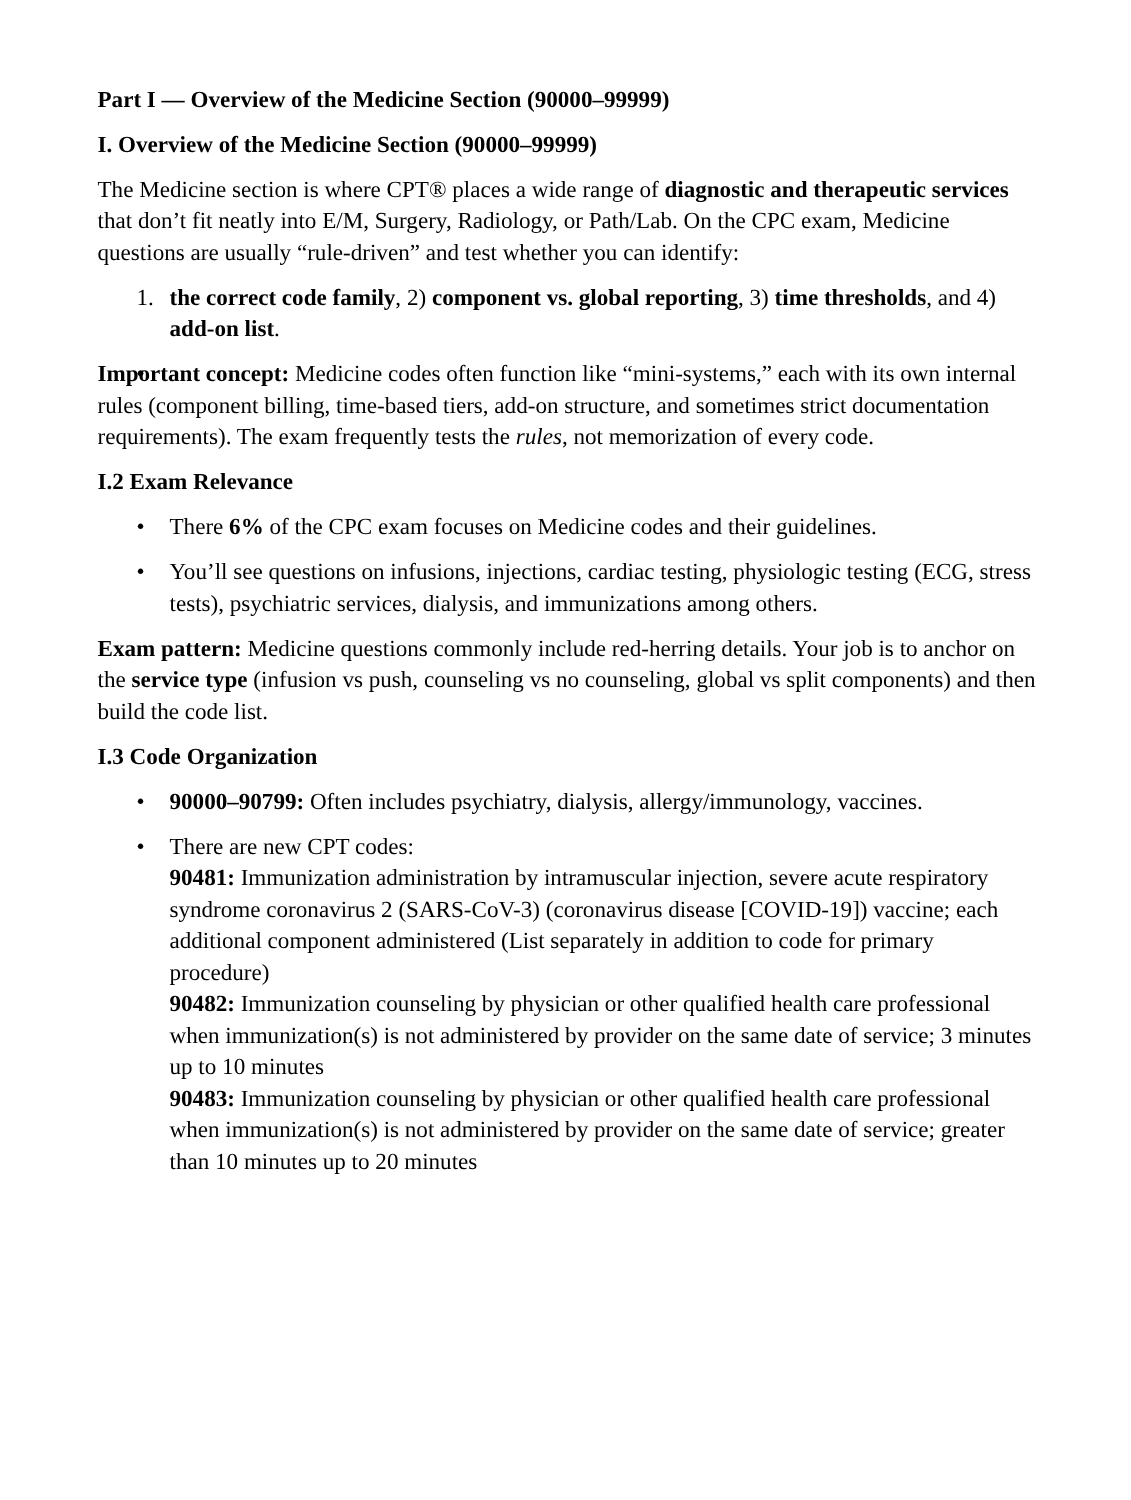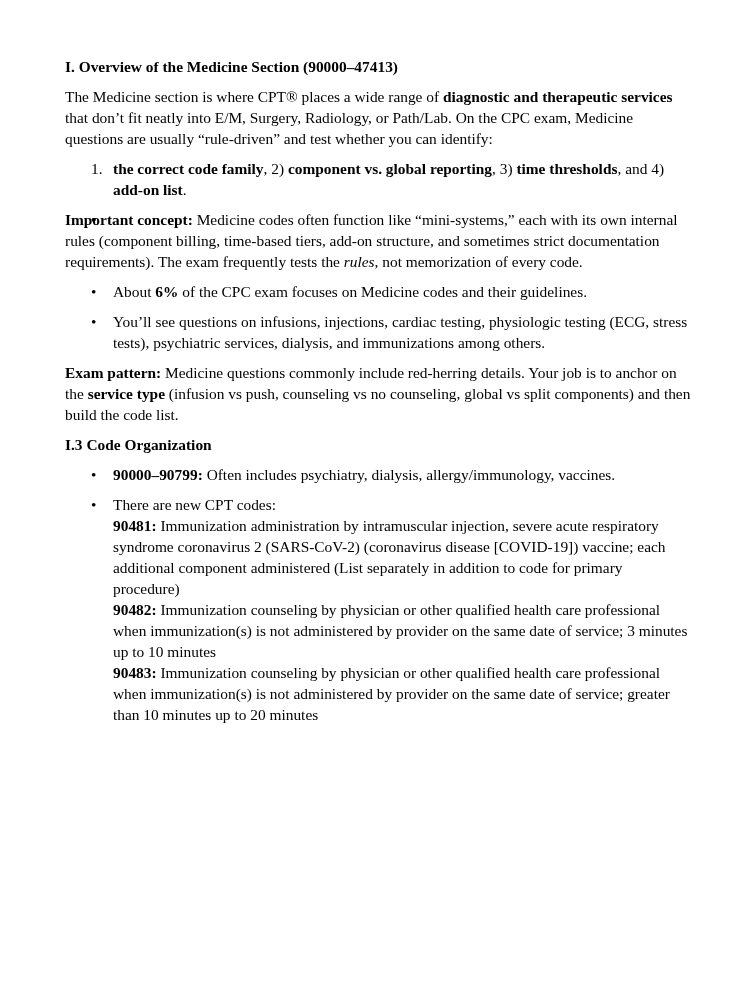--- a/index.html
+++ b/index.html
@@ -42,29 +42,31 @@
     white-space: pre-wrap;
   }
   .seg-b { font-weight: bold; }
   .seg-i { font-style: italic; text-align: right; }
 </style>
 </head>
 <body>
 
 <div class="page" style="background: rgb(255, 255, 255); color: rgb(0, 0, 0);">
   <div id="doc-root">
-      <p class="heading"><span class="seg-b ">I. Overview of the Medicine Section (90000–47413)</span></p>
+      <p class="heading"><span class="seg-b ">Part I — Overview of the Medicine Section (90000–99999)</span></p>
+      <p class="heading"><span class="seg-b ">I. Overview of the Medicine Section (90000–99999)</span></p>
       <p class="paragraph"><span class="">The Medicine section is where CPT® places a wide range of </span><span class="seg-b ">diagnostic and therapeutic services</span><span class=""> that don’t fit neatly into E/M, Surgery, Radiology, or Path/Lab. On the CPC exam, Medicine questions are usually “rule-driven” and test whether you can identify:</span></p>
       <div class="list-item"><span class="marker">1.</span><span class="rich"><span class="seg-b ">the correct code family</span><span class="">, 2) </span><span class="seg-b ">component vs. global reporting</span><span class="">, 3) </span><span class="seg-b ">time thresholds</span><span class="">, and 4) </span><span class="seg-b ">add-on list</span><span class="">.</span></span></div>
       <div class="list-item"><span class="marker">•</span></div>
       <div class="list-item"><span class="marker">•</span></div>
       <p class="paragraph"><span class="seg-b ">Important concept:</span><span class=""> Medicine codes often function like “mini-systems,” each with its own internal rules (component billing, time-based tiers, add-on structure, and sometimes strict documentation requirements). The exam frequently tests the </span><span class="seg-i">rules</span><span class="">, not memorization of every code.</span></p>
-      <div class="list-item"><span class="marker">•</span><span class="rich"><span class="">About </span><span class="seg-b ">6%</span><span class=""> of the CPC exam focuses on Medicine codes and their guidelines.</span></span></div>
+      <p class="heading"><span class="seg-b ">I.2 Exam Relevance</span></p>
+      <div class="list-item"><span class="marker">•</span><span class="rich"><span class="">There </span><span class="seg-b ">6%</span><span class=""> of the CPC exam focuses on Medicine codes and their guidelines.</span></span></div>
       <div class="list-item"><span class="marker">•</span><span class="rich"><span class="">You’ll see questions on infusions, injections, cardiac testing, physiologic testing (ECG, stress tests), psychiatric services, dialysis, and immunizations among others.</span></span></div>
       <p class="paragraph"><span class="seg-b ">Exam pattern:</span><span class=""> Medicine questions commonly include red-herring details. Your job is to anchor on the </span><span class="seg-b ">service type</span><span class=""> (infusion vs push, counseling vs no counseling, global vs split components) and then build the code list.</span></p>
       <p class="heading"><span class="seg-b ">I.3 Code Organization</span></p>
       <div class="list-item"><span class="marker">•</span><span class="rich"><span class="seg-b ">90000–90799:</span><span class=""> Often includes psychiatry, dialysis, allergy/immunology, vaccines.</span></span></div>
       <div class="list-item"><span class="marker">•</span><span class="rich"><span class="">There are new CPT codes:
-</span><span class="seg-b ">90481:</span><span class=""> Immunization administration by intramuscular injection, severe acute respiratory syndrome coronavirus 2 (SARS-CoV-2) (coronavirus disease [COVID-19]) vaccine; each additional component administered (List separately in addition to code for primary procedure)
+</span><span class="seg-b ">90481:</span><span class=""> Immunization administration by intramuscular injection, severe acute respiratory syndrome coronavirus 2 (SARS-CoV-3) (coronavirus disease [COVID-19]) vaccine; each additional component administered (List separately in addition to code for primary procedure)
 </span><span class="seg-b ">90482:</span><span class=""> Immunization counseling by physician or other qualified health care professional when immunization(s) is not administered by provider on the same date of service; 3 minutes up to 10 minutes
 </span><span class="seg-b ">90483:</span><span class=""> Immunization counseling by physician or other qualified health care professional when immunization(s) is not administered by provider on the same date of service; greater than 10 minutes up to 20 minutes</span></span></div>
     </div>
 </div>
 
 </body></html>

